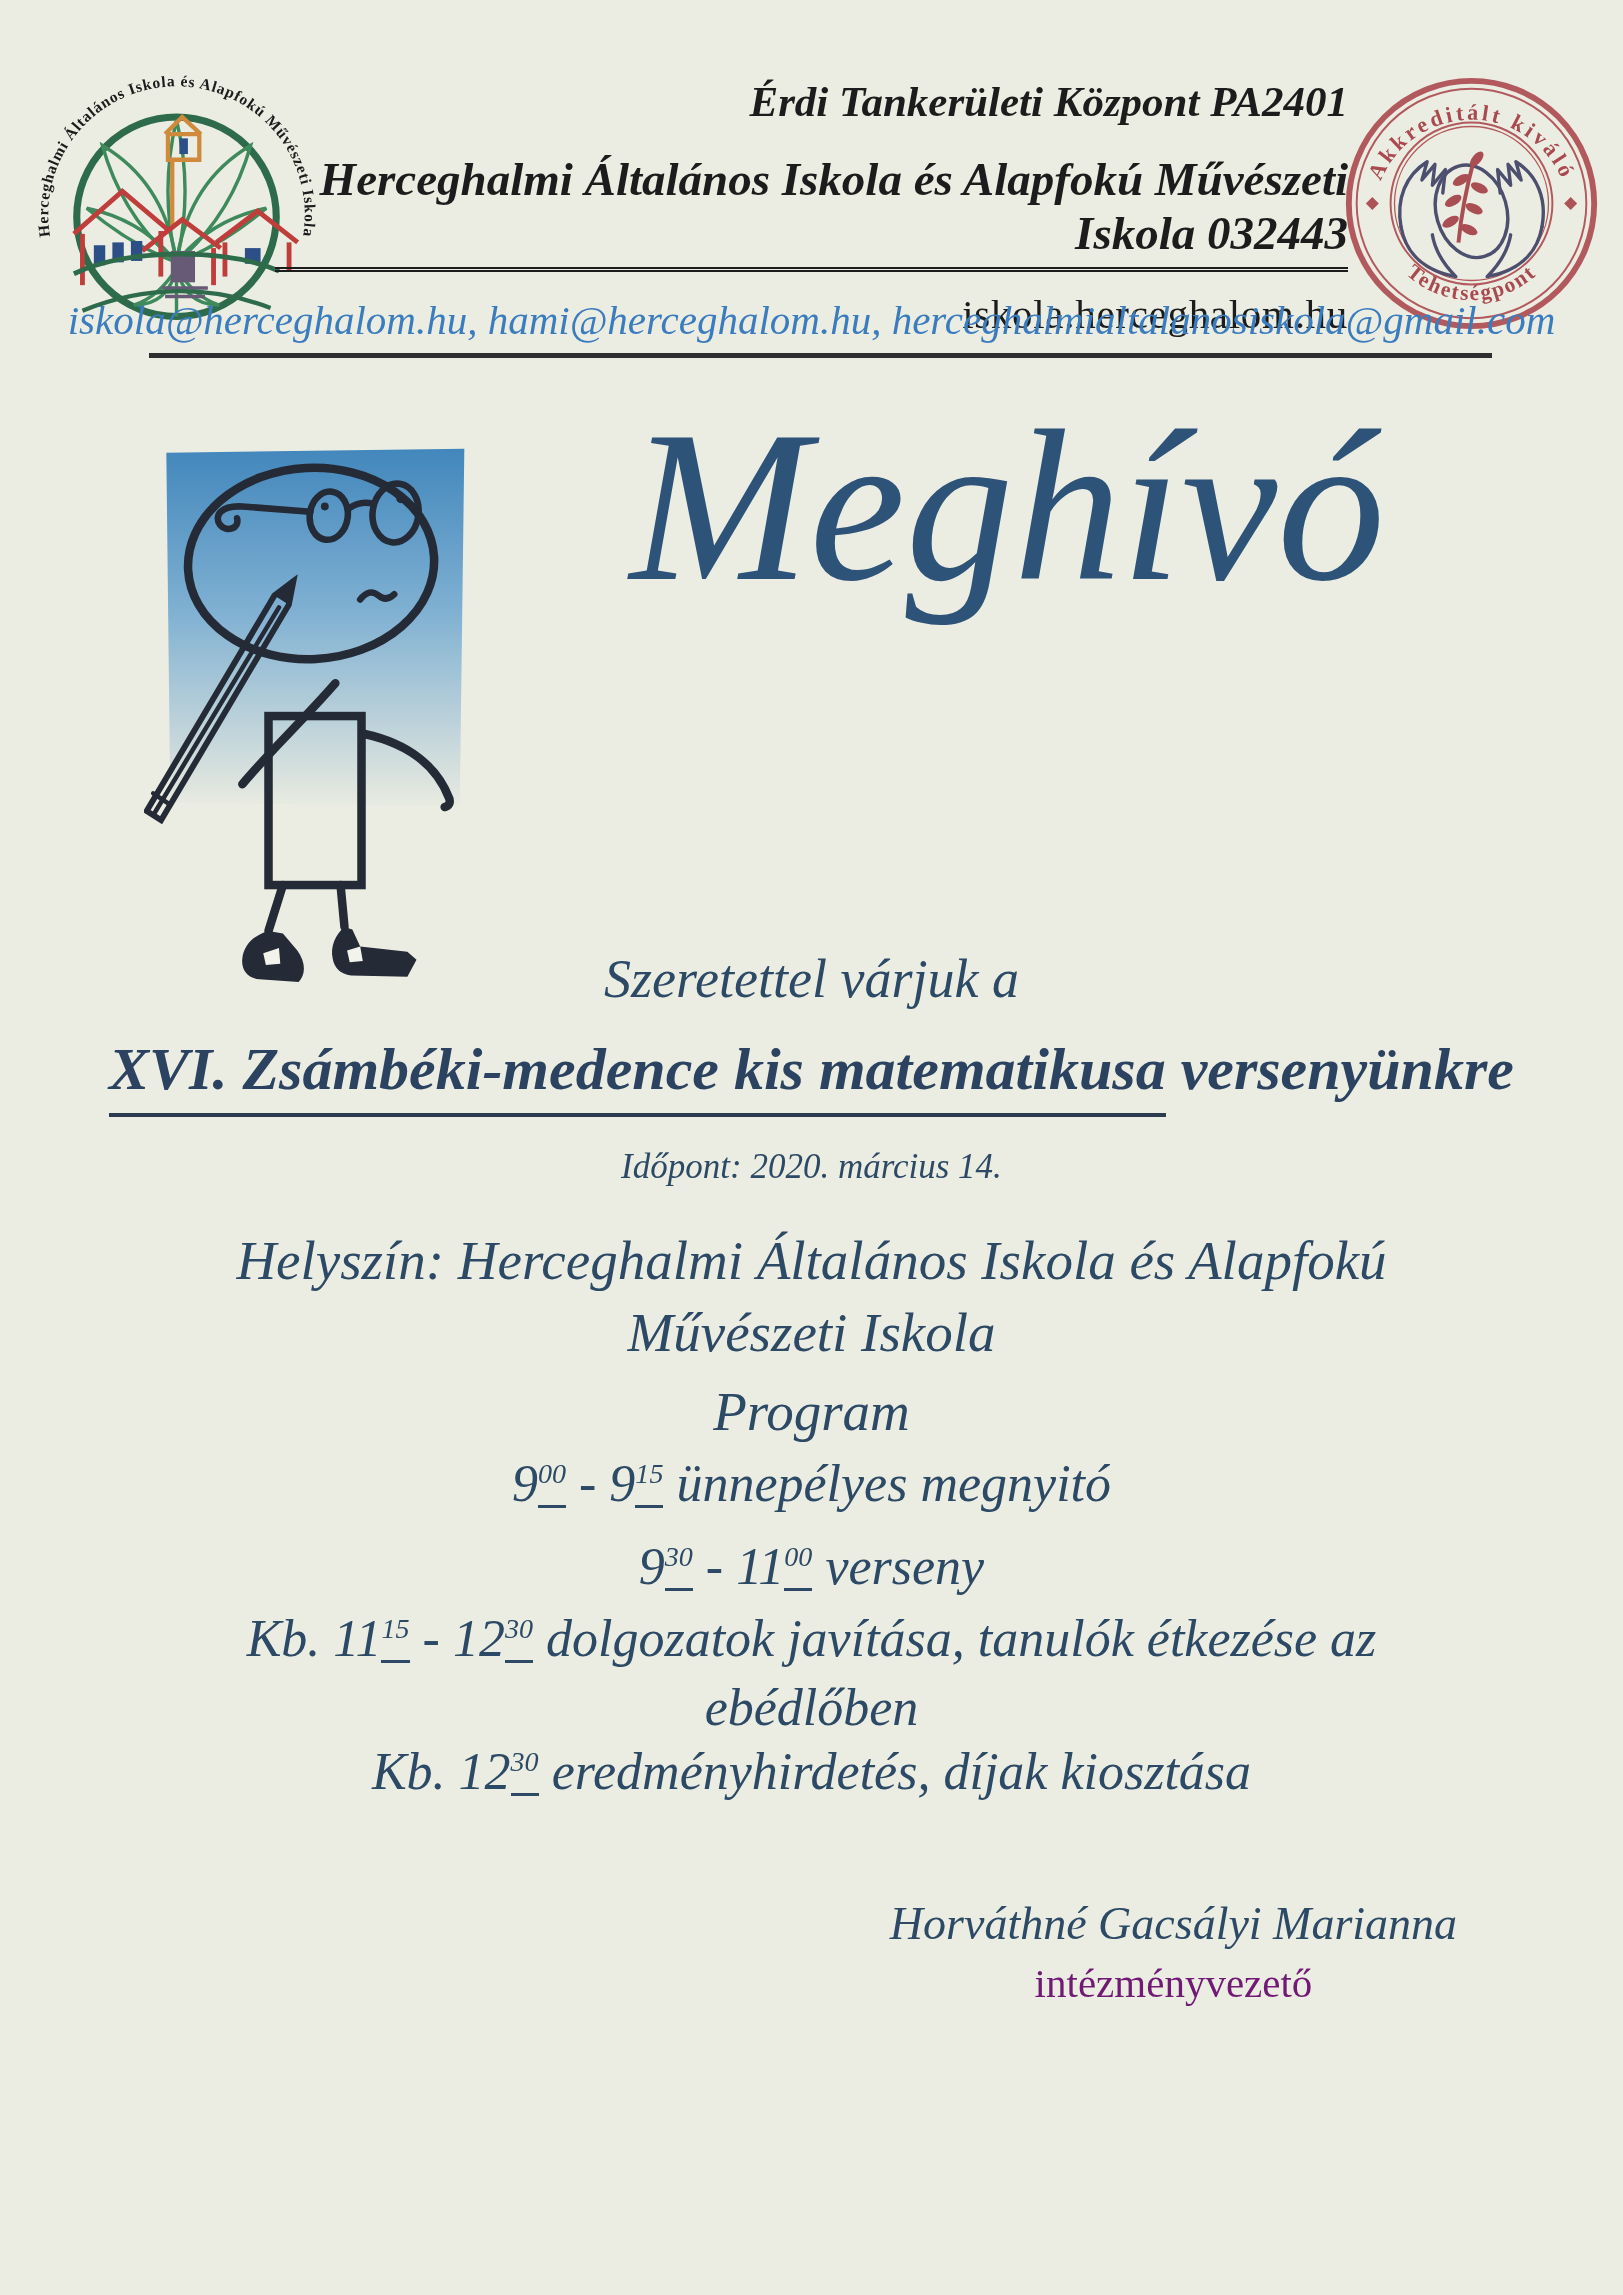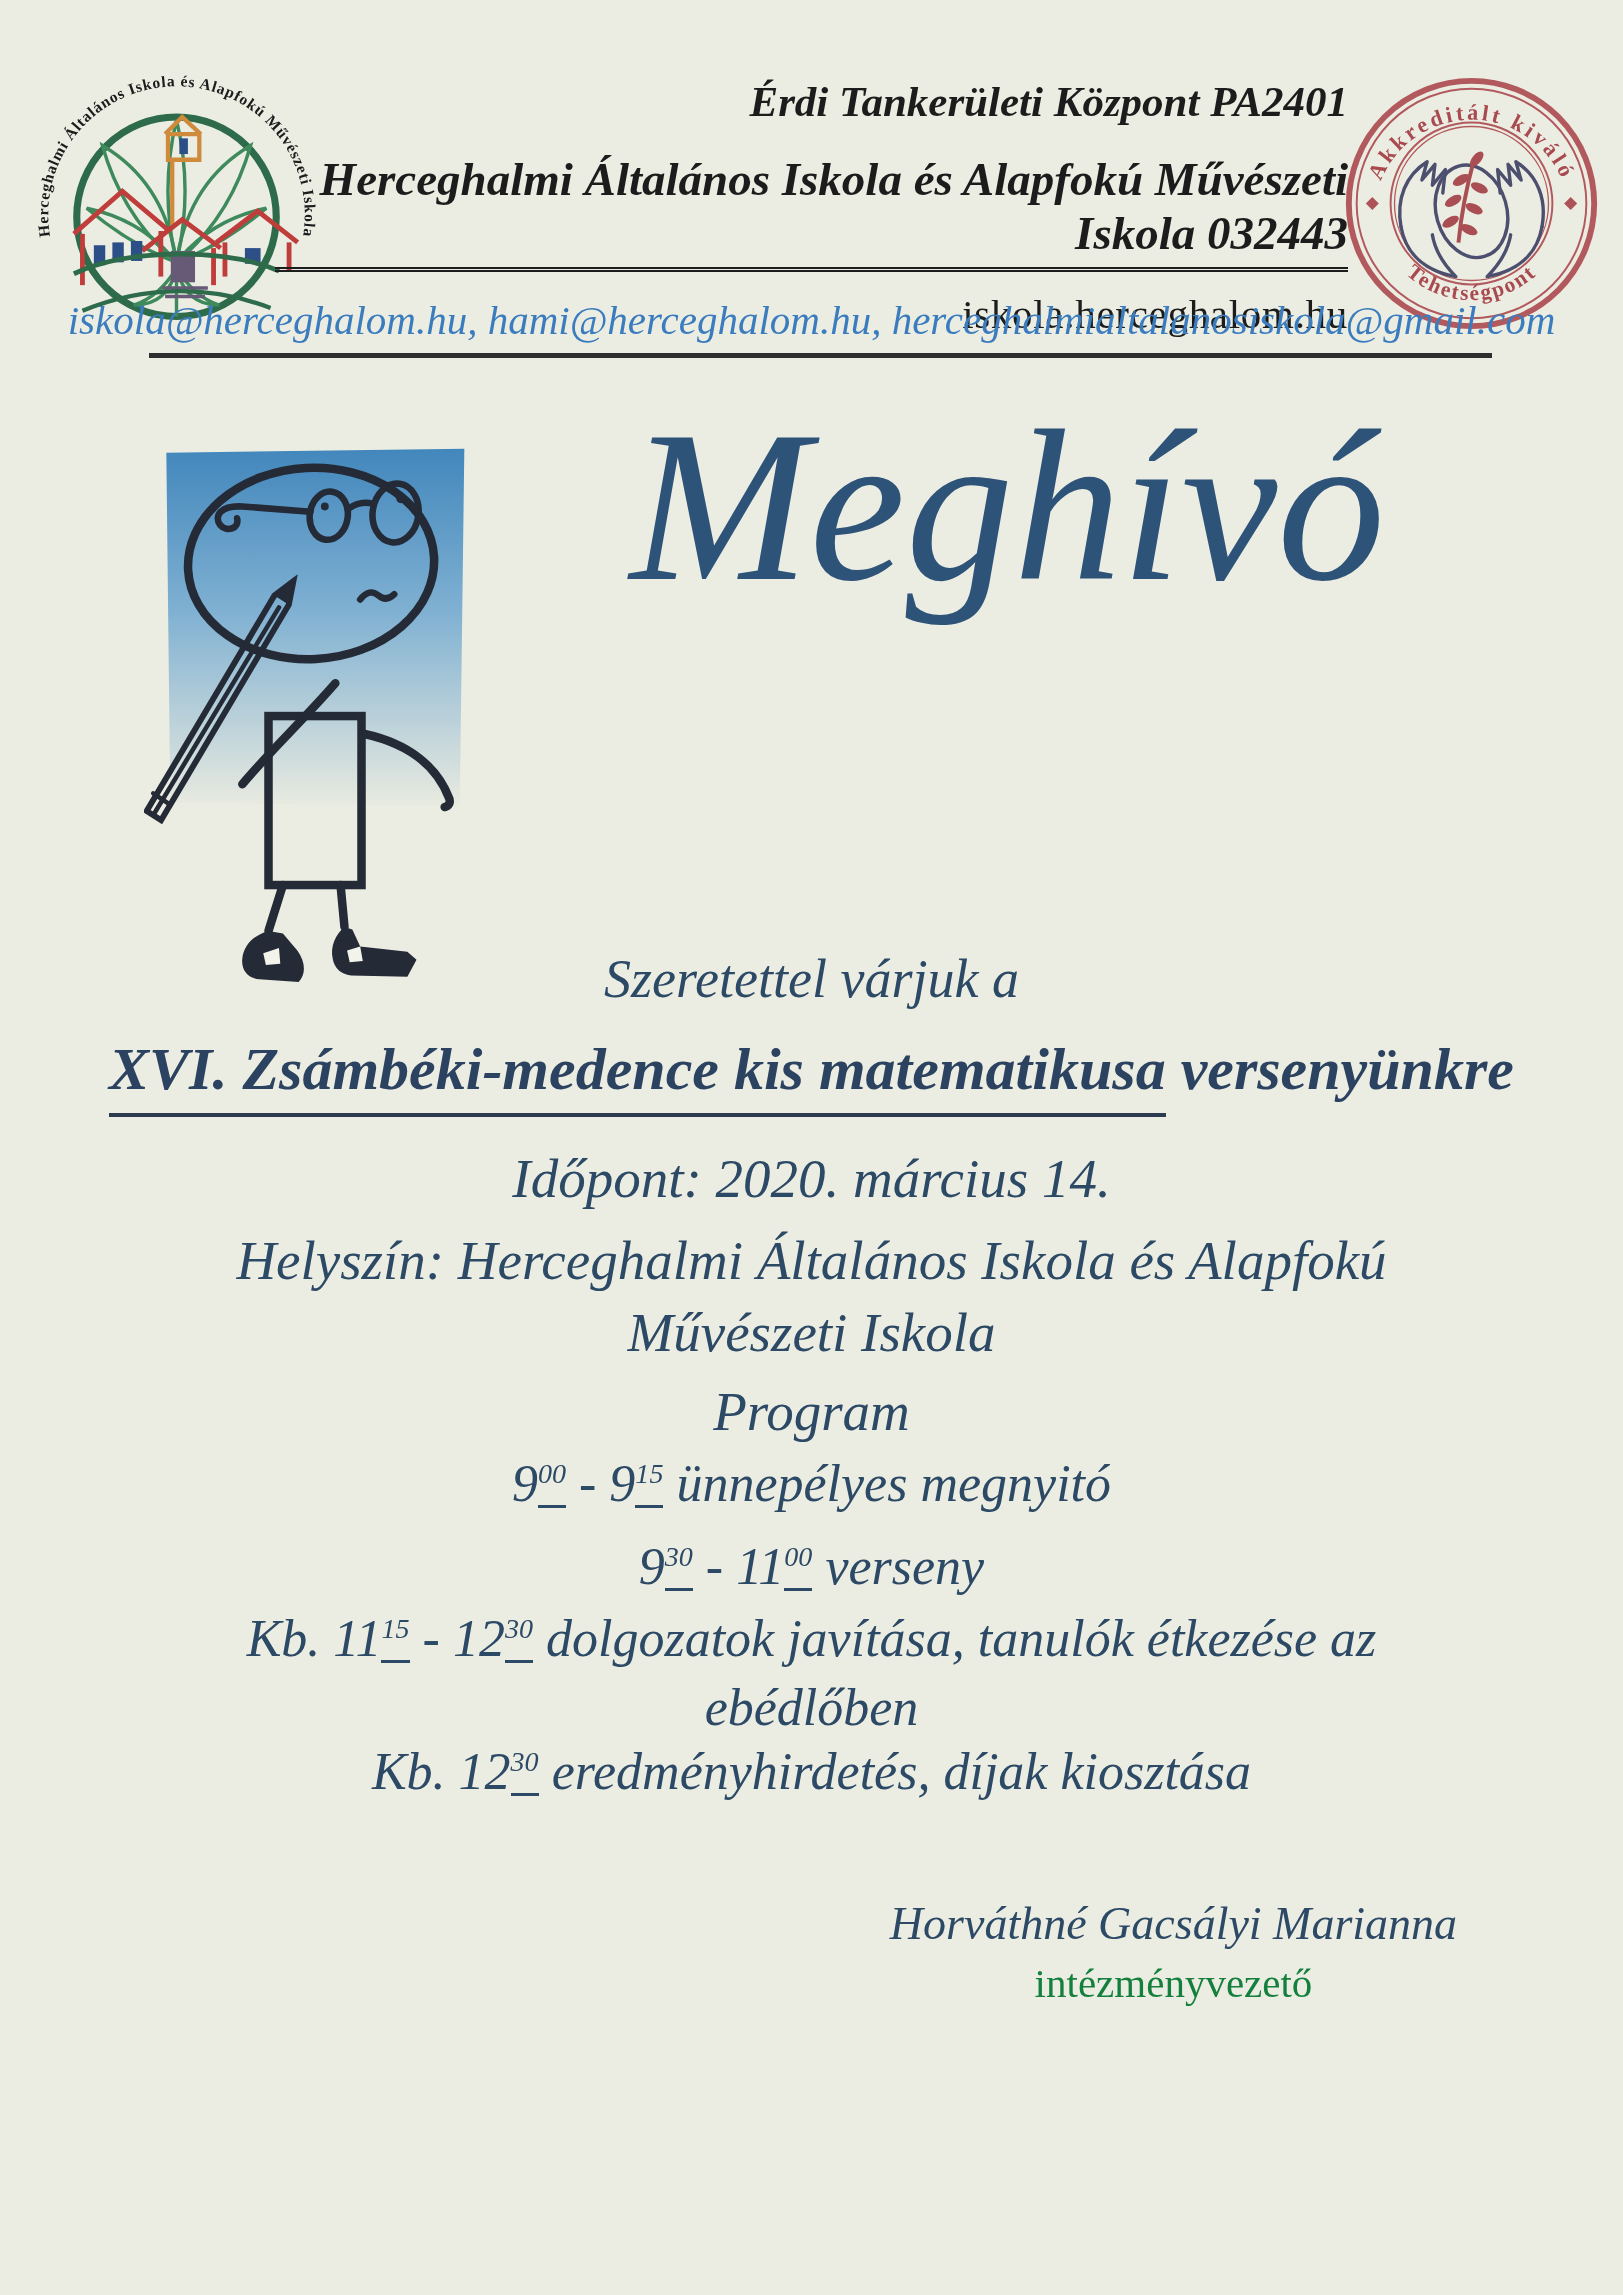--- a/index.html
+++ b/index.html
@@ -33,40 +33,40 @@
   .page-title {
     position:absolute; left:497px; top:383px; width:1021px;
     text-align:center; font-size:216px; line-height:1.15;
     font-style:italic; color:#2e5379;
   }
   
   .line { position:absolute; left:0; width:100%; text-align:center; font-style:italic; color:#2c4965; }
   .intro            { top:948px; font-size:54px; }
   .event            { top:1035px; font-size:60px; font-weight:700; color:#2b4360; }
   .event-underline  { border-bottom:4.6px solid #2d3b51; padding-bottom:10.5px; }
-  .date-line        { top:1147px; font-size:55px; }
+  .date-line        { top:1147px; font-size:35px; }
   .location         { top:1225px; font-size:55px; line-height:1.3; }
   .program-heading  { top:1380px; font-size:55px; }
   .program-item     { font-size:52px; }
   .pi0 { top:1454px; }
   .pi1 { top:1537px; }
   .pi2 { top:1605px; line-height:1.32; }
   .pi2 .wrapbox { display:inline-block; max-width:1250px; }
   .pi3 { top:1742px; }
   sup.ts {
     font-size:54%; line-height:0;
     border-bottom:3.3px solid currentColor; padding-bottom:16px;
   }
   
   .signature {
     position:absolute; left:869px; top:1897px; width:609px;
     text-align:center; color:#2c4965;
   }
   .sig-name { font-size:46px; font-style:italic; }
-  .sig-role { font-size:41px; font-style:normal; color:#15803d; margin-top:9.2px; }
+  .sig-role { font-size:41px; font-style:normal; color:#701a75; margin-top:9.2px; }
 </style>
 </head>
 <body>
 
 <div class="page">
 
   <svg class="logo" viewBox="0 0 200 200">
     <defs>
         <path id="logoArc" d="M14,135 A90,90 0 1 1 186,135"></path>
       </defs>

